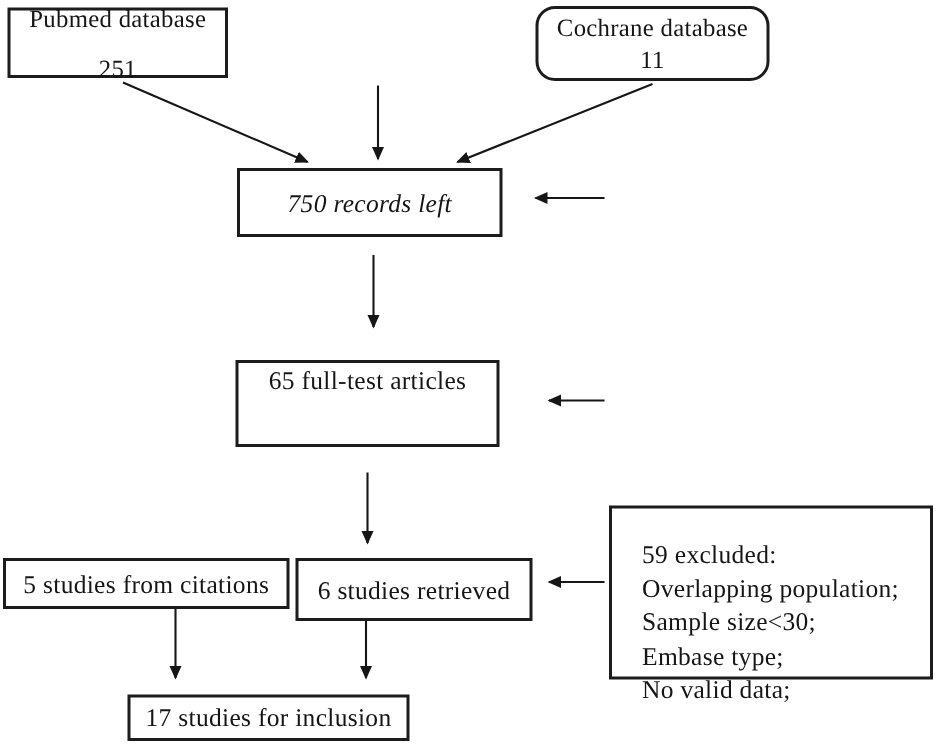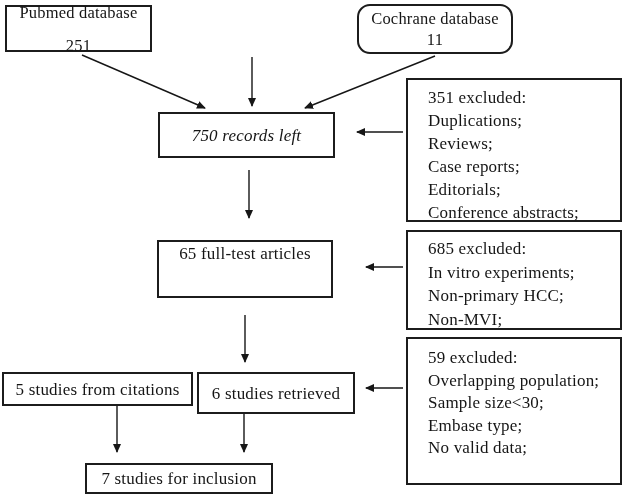--- a/index.html
+++ b/index.html
@@ -44,21 +44,21 @@
     box-sizing: border-box;
     border: 2px solid #1c1c1c;
     background: #ffffff;
     text-align: left;
     font-size: 17px;
     padding: 6px 4px 0 20px;
     letter-spacing: 0.2px;
   }
   .excl-1 { left: 406px; top: 78px;  width: 216px; height: 144px; line-height: 23px; }
   .excl-2 { left: 406px; top: 230px; width: 216px; height: 100px; line-height: 23.5px; padding-top: 5px; }
-  .excl-3 { left: 406px; top: 337px; width: 216px; height: 148px; line-height: 22.5px; padding-top: 8px; }
+  .excl-3 { left: 406px; top: 337px; width: 216px; height: 116px; line-height: 22.5px; padding-top: 20px; }
 
   .arrows {
     position: absolute;
     left: 0; top: 0;
     width: 625px;
     height: 498px;
     pointer-events: none;
   }
   .arrows line {
     stroke: #161616;
@@ -109,38 +109,24 @@
 
   <div class="box box-citations">
     <div>5 studies from citations</div>
   </div>
 
   <div class="box box-retrieved">
     <div>6 studies retrieved</div>
   </div>
 
   <div class="box box-inclusion">
-    <div>7 studies for inclusion</div>
+    <div>17 studies for inclusion</div>
   </div>
 
-  <div class="excl excl-1">
-    <div>351 excluded:</div>
-    <div>Duplications;</div>
-    <div>Reviews;</div>
-    <div>Case reports;</div>
-    <div>Editorials;</div>
-    <div>Conference abstracts;</div>
-  </div>
 
-  <div class="excl excl-2">
-    <div>685 excluded:</div>
-    <div>In vitro experiments;</div>
-    <div>Non-primary HCC;</div>
-    <div>Non-MVI;</div>
-  </div>
 
   <div class="excl excl-3">
     <div>59 excluded:</div>
     <div>Overlapping population;</div>
     <div>Sample size&lt;30;</div>
     <div>Embase type;</div>
     <div>No valid data;</div>
   </div>
 
 </div>

